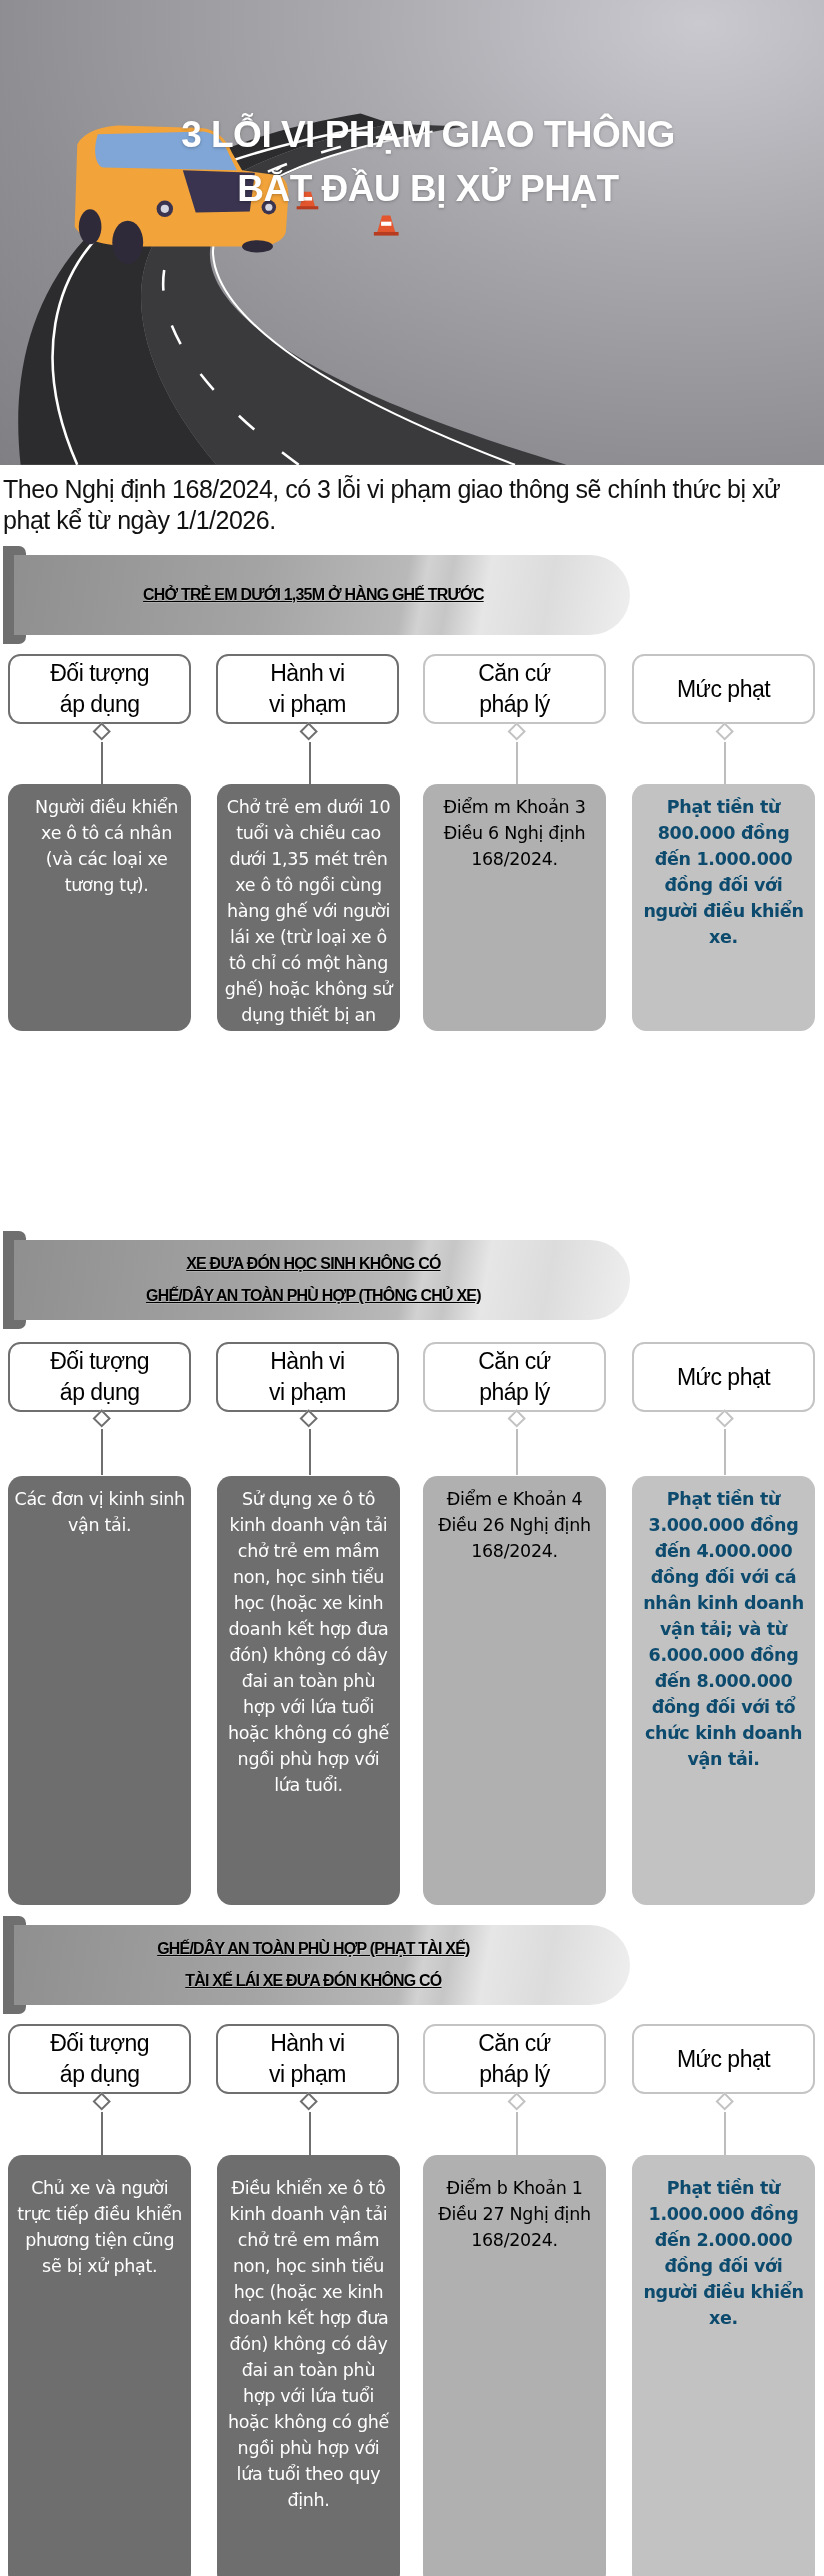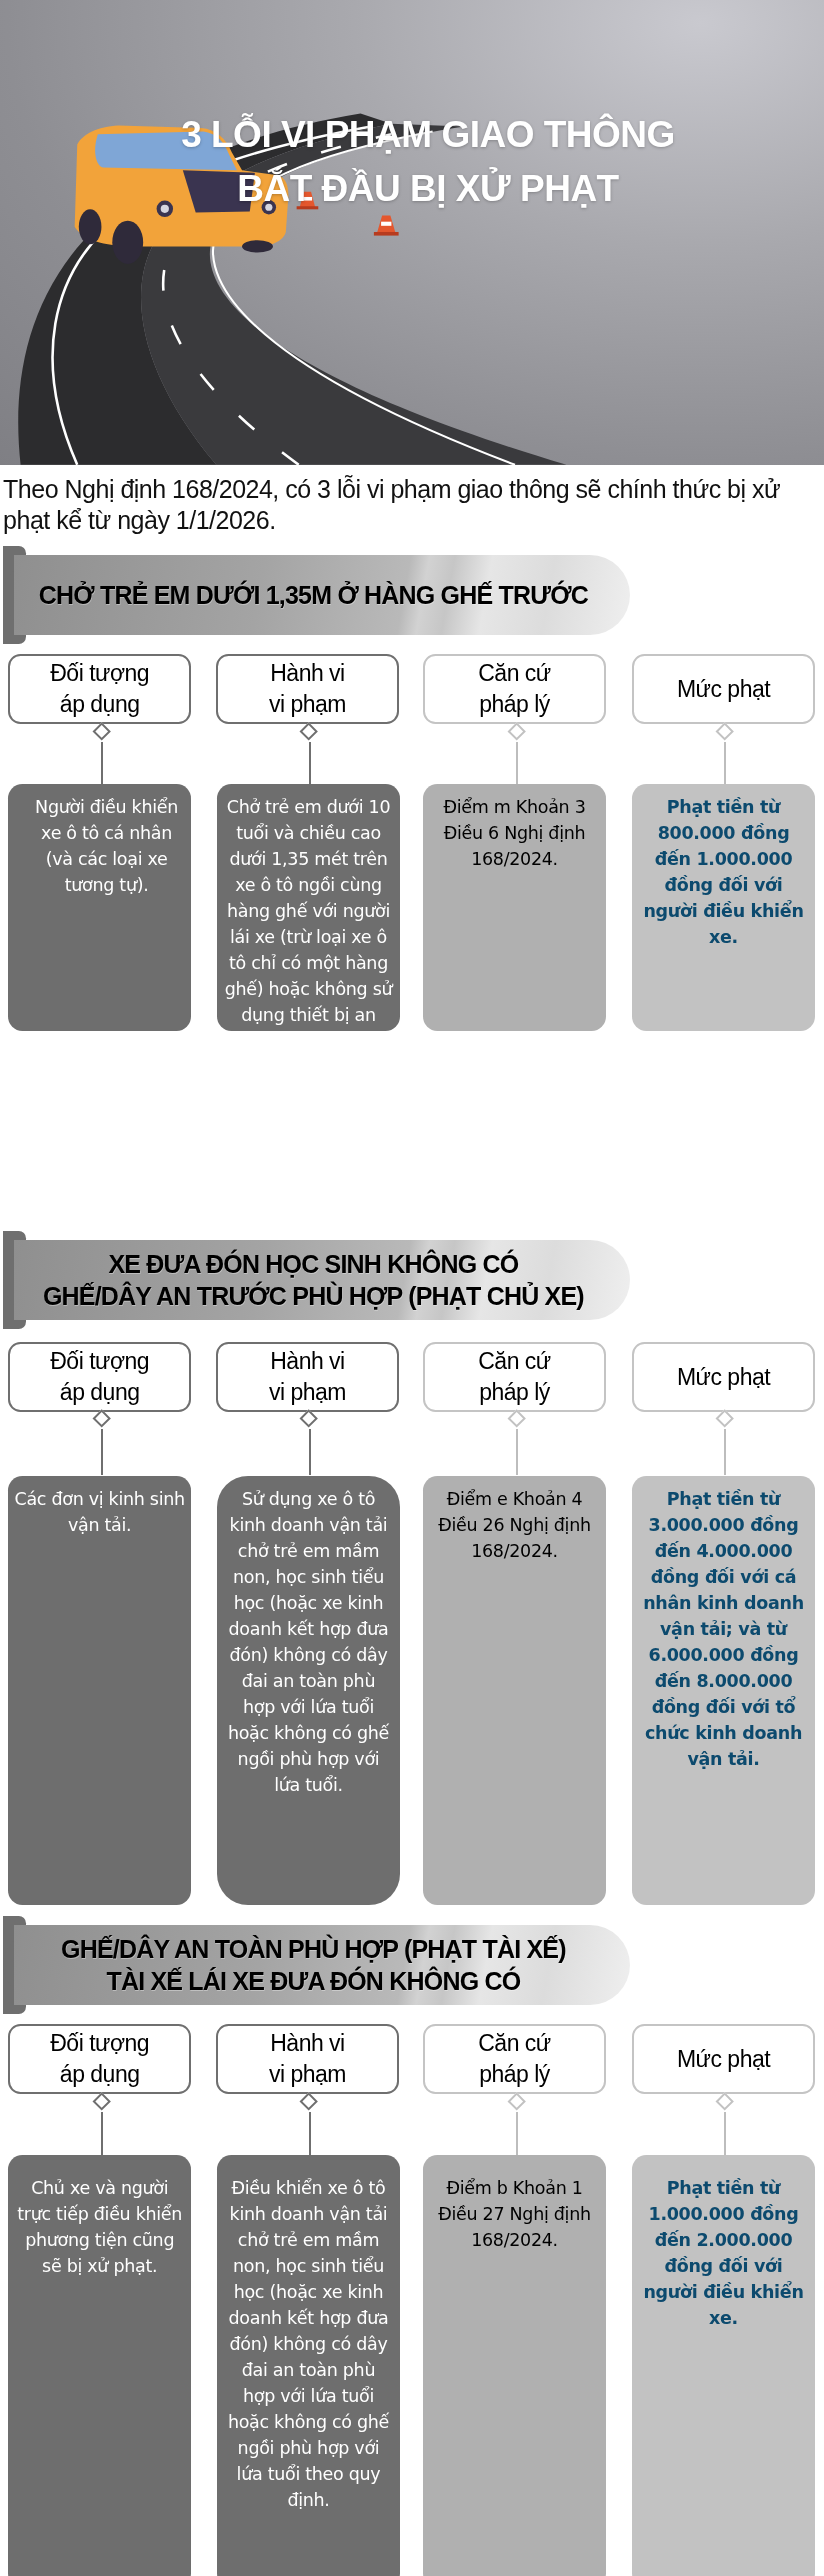--- a/index.html
+++ b/index.html
@@ -23,22 +23,22 @@
   .banner { position: absolute; left: 0; width: 634px; height: 98px; }
   .banner .cap { position: absolute; left: 3.1px; top: 0; width: 23px; height: 98px; background: #6f6f6f;
     border-radius: 0 7.2px 7.2px 0; }
   .banner .cap-round { position: absolute; left: 3.1px; top: 16.5px; width: 41px; height: 64px; background: #6f6f6f;
     border-radius: 32px 0 0 32px; }
   .banner .bar { position: absolute; left: 14.4px; top: 8.8px; width: 616px; height: 80px;
     border-radius: 0 41px 41px 0;
     background: linear-gradient(100deg, #8f8f8f 0%, #a4a4a4 40%, #b9b9b9 63%, #d2d2d2 66%, #c6c6c6 70%, #e6e6e6 76%, #dcdcdc 86%, #efefef 100%); }
   .banner .text { position: absolute; left: 14.4px; top: 8.8px; width: 598px; height: 80px; display: flex;
     flex-direction: column; justify-content: center; align-items: center; text-align: center;
-    font-weight: 700; font-size: 25px; line-height: 32px; color: #000; letter-spacing: -0.8px;
-    text-shadow: 0.5px 0.5px 0 rgba(255,255,255,0.35); }
+    font-weight: 700; font-size: 16px; line-height: 32px; color: #000; letter-spacing: -0.8px;
+    text-shadow: 0.5px 0.5px 0 rgba(255,255,255,0.35); text-decoration: underline; }
 
   
   .col-head { position: absolute; width: 183px; height: 70px; background: #fff; border: 2.1px solid #6f6f6f; border-radius: 12.4px;
     display: flex; flex-direction: column; justify-content: center; align-items: center; text-align: center;
     font-size: 23px; line-height: 31px; color: #000; letter-spacing: -0.5px; }
   .col-head.mid { border-color: #c4c4c4; }
   .diamond { position: absolute; width: 13.4px; height: 13.4px; border: 2.6px solid #6f6f6f; transform: rotate(45deg); background: #fff; }
   .diamond.light { border-color: #c2c2c2; }
   .stem { position: absolute; width: 1.5px; background: #6f6f6f; }
   .stem.light { background: #bdbdbd; }
@@ -131,21 +131,21 @@
 <div class="card dark" style="left:217px; top:784px; height:247px;">Chở trẻ em dưới 10 tuổi và chiều cao dưới 1,35 mét trên xe ô tô ngồi cùng hàng ghế với người lái xe (trừ loại xe ô tô chỉ có một hàng ghế) hoặc không sử dụng thiết bị an toàn phù hợp cho trẻ em theo quy định.</div>
 <div class="card mid" style="left:423px; top:784px; height:247px;">Điểm m Khoản 3 Điều 6 Nghị định 168/2024.</div>
 <div class="card light" style="left:632px; top:784px; height:247px;">Phạt tiền từ 800.000 đồng đến 1.000.000 đồng đối với người điều khiển xe.</div>
 
 <div class="banner" style="top:1231px;">
   <div class="cap"></div>
   <div class="cap-round"></div>
   <div class="bar"></div>
   <div class="text">
     <span>XE ĐƯA ĐÓN HỌC SINH KHÔNG CÓ</span>
-    <span>GHẾ/DÂY AN TRƯỚC PHÙ HỢP (PHẠT CHỦ XE)</span>
+    <span>GHẾ/DÂY AN TOÀN PHÙ HỢP (THÔNG CHỦ XE)</span>
   </div>
 </div>
 
 <div class="col-head" style="left:8.2px; top:1342px;">
   <span>Đối tượng</span>
   <span>áp dụng</span>
 </div>
 <div class="col-head" style="left:216px; top:1342px;">
   <span>Hành vi</span>
   <span>vi phạm</span>
@@ -161,21 +161,21 @@
 <div class="diamond" style="left:95px; top:1412px;"></div>
 <div class="diamond" style="left:302px; top:1412px;"></div>
 <div class="diamond light" style="left:510px; top:1412px;"></div>
 <div class="diamond light" style="left:718px; top:1412px;"></div>
 <div class="stem" style="left:101px; top:1429px; height:46px;"></div>
 <div class="stem" style="left:309px; top:1429px; height:46px;"></div>
 <div class="stem light" style="left:516px; top:1429px; height:46px;"></div>
 <div class="stem light" style="left:724px; top:1429px; height:46px;"></div>
 
 <div class="card dark" style="left:8.2px; top:1476px; height:429px;">Các đơn vị kinh sinh vận tải.</div>
-<div class="card dark" style="left:217px; top:1476px; height:429px;border-radius:31px;">Sử dụng xe ô tô kinh doanh vận tải chở trẻ em mầm non, học sinh tiểu học (hoặc xe kinh doanh kết hợp đưa đón) không có dây đai an toàn phù hợp với lứa tuổi hoặc không có ghế ngồi phù hợp với lứa tuổi.</div>
+<div class="card dark" style="left:217px; top:1476px; height:429px;">Sử dụng xe ô tô kinh doanh vận tải chở trẻ em mầm non, học sinh tiểu học (hoặc xe kinh doanh kết hợp đưa đón) không có dây đai an toàn phù hợp với lứa tuổi hoặc không có ghế ngồi phù hợp với lứa tuổi.</div>
 <div class="card mid" style="left:423px; top:1476px; height:429px;">Điểm e Khoản 4 Điều 26 Nghị định 168/2024.</div>
 <div class="card light" style="left:632px; top:1476px; height:429px;">Phạt tiền từ 3.000.000 đồng đến 4.000.000 đồng đối với cá nhân kinh doanh vận tải; và từ 6.000.000 đồng đến 8.000.000 đồng đối với tổ chức kinh doanh vận tải.</div>
 
 <div class="banner" style="top:1916px;">
   <div class="cap"></div>
   <div class="cap-round"></div>
   <div class="bar"></div>
   <div class="text">
     <span>GHẾ/DÂY AN TOÀN PHÙ HỢP (PHẠT TÀI XẾ)</span>
     <span>TÀI XẾ LÁI XE ĐƯA ĐÓN KHÔNG CÓ</span>

